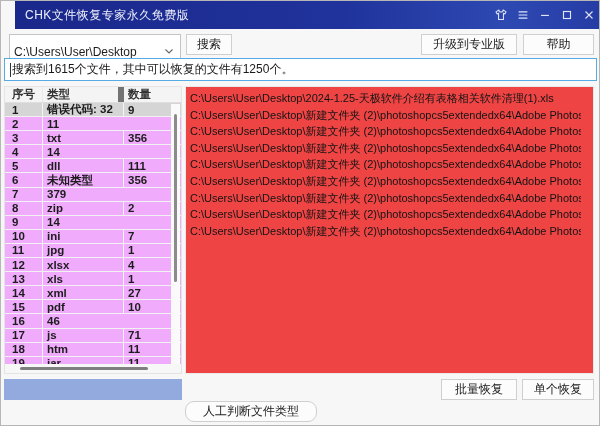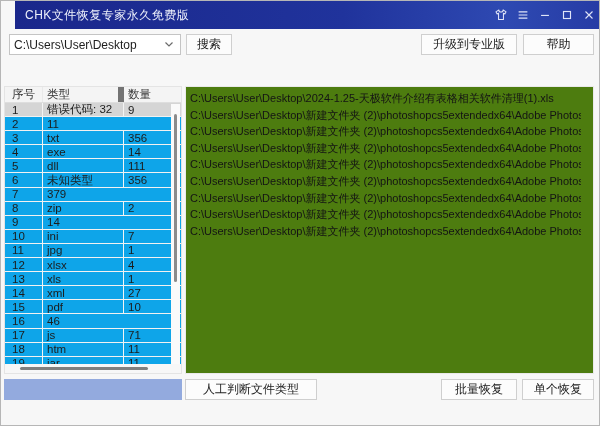--- a/index.html
+++ b/index.html
@@ -25,21 +25,21 @@
     margin-left:auto; display:flex; align-items:center; gap:5px; padding-right:16px;
   }
   .tb-btn {
     width:17px; height:17px; display:flex; align-items:center; justify-content:center;
     color:#dfe4f7; cursor:default;
   }
   .tb-btn svg { display:block; }
   
   .toolbar { position:absolute; left:0; top:33px; width:100%; height:21px; }
   .combo {
-    position:absolute; left:8px; top:0; width:172px; height:21px;
+    position:absolute; left:8px; top:0; width:172px; height:35px;
     background:#fff; border:1px solid #c4c4c4; display:flex; align-items:center;
     font-size:12px; color:#1d1d1d; padding:0 4px;
   }
   .combo .val { flex:1; overflow:hidden; white-space:nowrap; }
   .combo .chev { color:#6b6b6b; display:flex; align-items:center; padding-right:2px; }
   .btn {
     position:absolute; height:21px; background:#fcfcfc; border:1px solid #cfcfcf;
     font-size:12px; color:#222; display:flex; align-items:center; justify-content:center;
     font-family:inherit;
   }
@@ -49,21 +49,21 @@
   
   .statusbox {
     position:absolute; left:3px; top:57px; width:593px; height:23px;
     background:#fff; border:1px solid #58aae4; display:flex; align-items:center;
     font-size:12px; color:#1a1a1a; padding-left:5px;
   }
   .caret { width:1px; height:14px; background:#333; margin-right:1px; }
   
   .table {
     position:absolute; left:3px; top:85px; width:178px; height:288px;
-    background:#0ea5e9; border:1px solid #e4e4e4; overflow:hidden;
+    background:#f0abfc; border:1px solid #e4e4e4; overflow:hidden;font-weight:bold;
   }
   .thead {
     display:flex; height:16px; background:#f4f4f4; border-bottom:1px solid #dedede;
     font-size:11.5px; color:#333; align-items:center;
   }
   .c0 { width:38px; padding-left:7px; border-right:1px solid #e9e9e9; }
   .c1 { width:81px; padding-left:4px; border-right:6px solid #737373; }
   .c2 { width:45px; padding-left:4px; }
   .tbody { height:261px; overflow:hidden; }
   .trow {
@@ -81,31 +81,31 @@
   }
   .hscroll {
     position:absolute; left:0; bottom:0; width:100%; height:9px; background:#f7f7f7;
   }
   .hthumb {
     position:absolute; left:15px; top:3px; width:128px; height:3px;
     background:#7f7f7f; border-radius:2px;
   }
   .filelist {
     position:absolute; left:184px; top:85px; width:409px; height:288px;
-    background:#4d7c0f; border:1px solid #e9e9e9; overflow:hidden;
+    background:#ef4444; border:1px solid #e9e9e9; overflow:hidden;
     padding:3px 12px 0 4px;
   }
   .pathline {
     font-size:11px; color:#141414; line-height:16.6px; white-space:nowrap; overflow:hidden;
   }
   
   .progress {
     position:absolute; left:3px; top:378px; width:178px; height:21px; background:#93aade;
   }
-  .btn-manual { left:184px; top:378px; width:132px; }
+  .btn-manual { left:184px; top:400px; width:132px;border-radius:9px; }
   .btn-batch  { left:440px; top:378px; width:76px;  }
   .btn-single { left:521px; top:378px; width:72px;font-family:Liberation Mono, monospace;  }
   .bottom-btn { position:absolute; height:21px; }
   
   .statusbar {
     position:absolute; left:0; top:401px; width:100%; height:24px;
     background:#f2f2f2; border-top:1px solid #e3e3e3;
     display:flex; align-items:center; justify-content:flex-end; padding-right:21px;
     font-size:12px; color:#555;
   }
@@ -153,20 +153,24 @@
         <svg width="10" height="7" viewBox="0 0 10 7" fill="none" stroke="currentColor" stroke-width="1.2">
           <path d="M1.5 1.5 L5 5 L8.5 1.5"></path>
         </svg>
       </span>
     </div>
     <button class="btn btn-search">搜索</button>
     <button class="btn btn-upgrade">升级到专业版</button>
     <button class="btn btn-help">帮助</button>
   </div>
 
+  <div class="statusbox">
+    <span class="caret"></span>
+    <span>搜索到1615个文件，其中可以恢复的文件有1250个。</span>
+  </div>
 
   <div class="table">
     <div class="thead">
       <span class="c0">序号</span>
       <span class="c1">类型</span>
       <span class="c2">数量</span>
     </div>
     <div class="tbody" id="rows">
         <div class="trow sel">
           <span class="c0">1</span>
@@ -177,21 +181,20 @@
           <span class="c0">2</span>
           <span class="c2">11</span>
         </div>
         <div class="trow">
           <span class="c0">3</span>
           <span class="c1">txt</span>
           <span class="c2">356</span>
         </div>
         <div class="trow">
           <span class="c0">4</span>
-          <span class="c1">exe</span>
           <span class="c2">14</span>
         </div>
         <div class="trow">
           <span class="c0">5</span>
           <span class="c1">dll</span>
           <span class="c2">111</span>
         </div>
         <div class="trow">
           <span class="c0">6</span>
           <span class="c1">未知类型</span>

